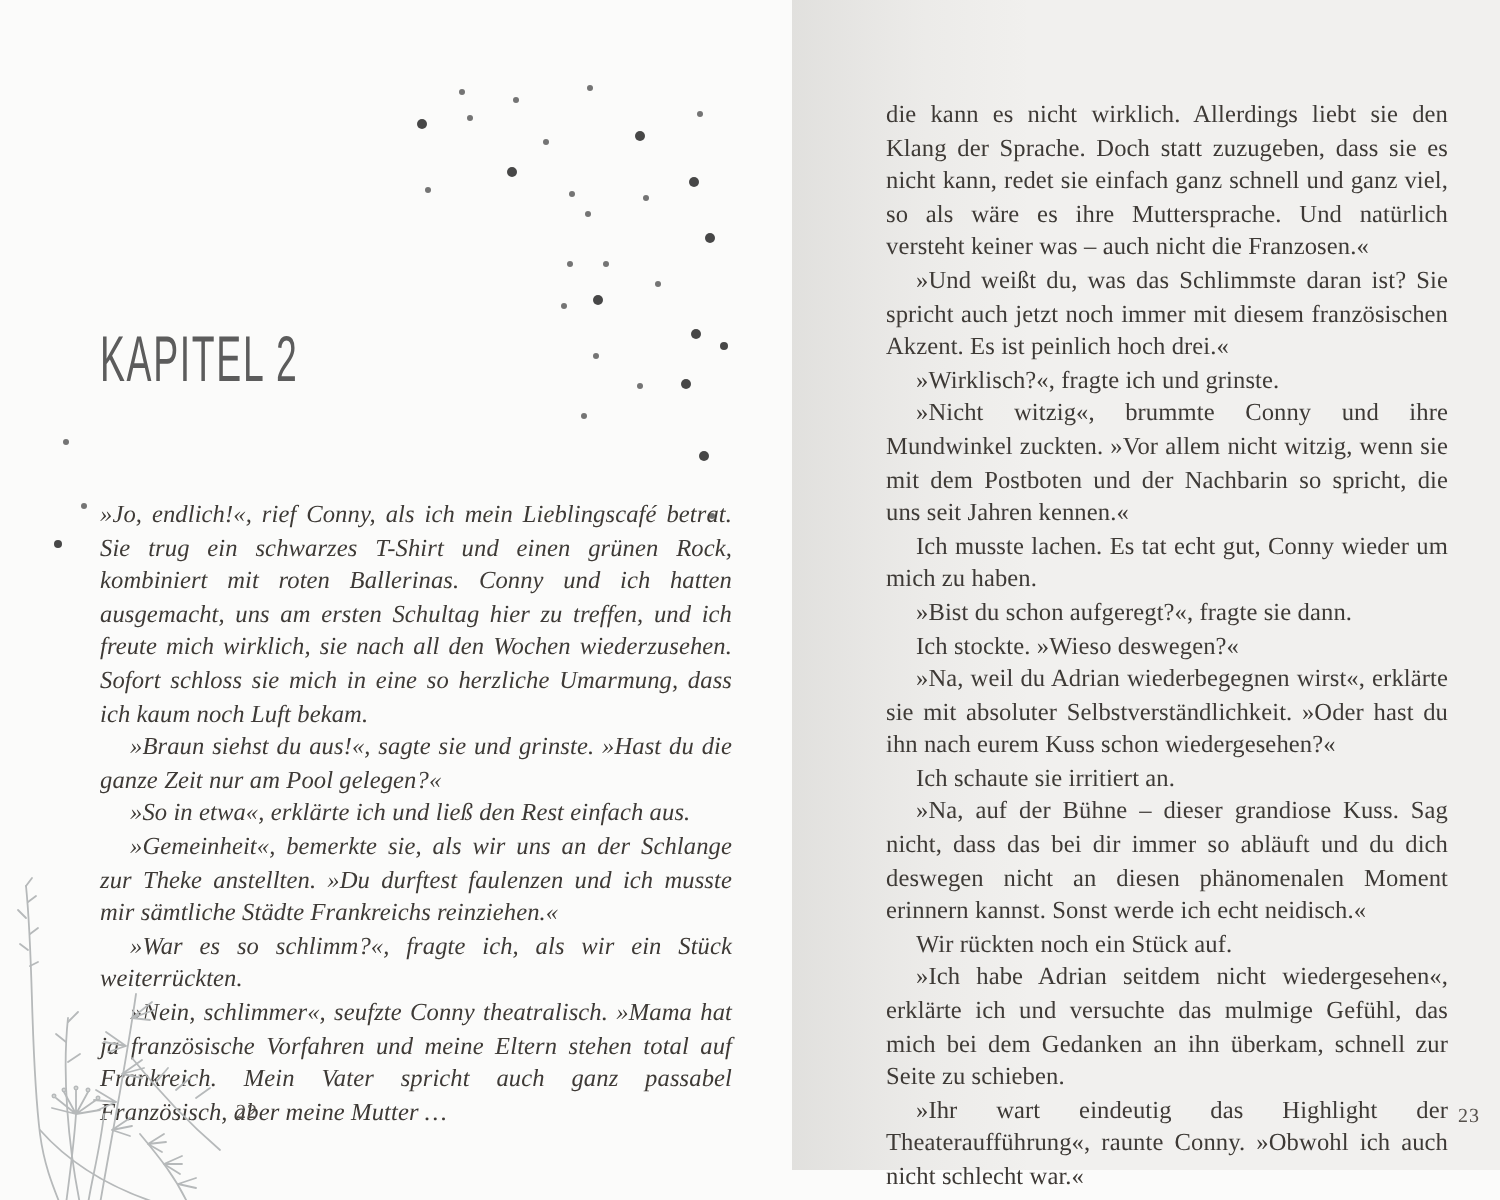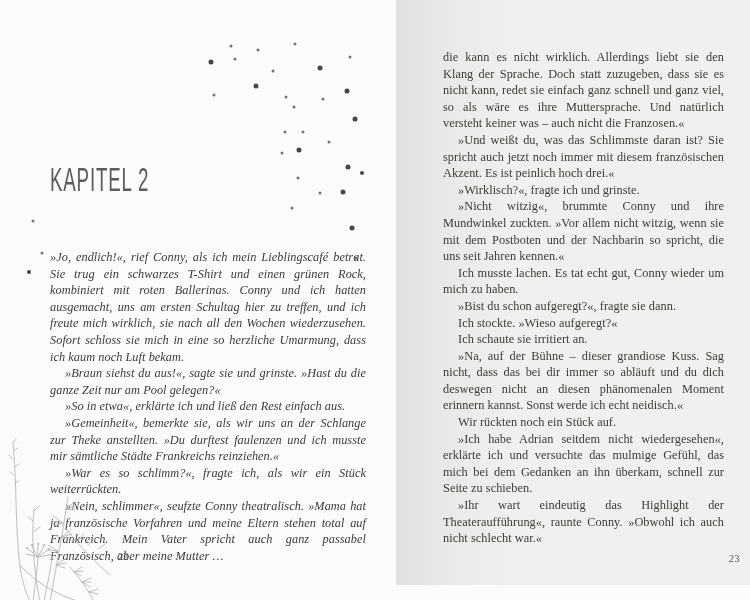--- a/index.html
+++ b/index.html
@@ -135,21 +135,22 @@
   </div>
 
   <div class="page right">
     <div class="text-block right-text" id="right-paragraphs">
         <p class="para">die kann es nicht wirklich. Allerdings liebt sie den Klang der Sprache. Doch statt zuzugeben, dass sie es nicht kann, redet sie einfach ganz schnell und ganz viel, so als wäre es ihre Muttersprache. Und natürlich versteht keiner was – auch nicht die Franzosen.«</p>
         <p class="para indent">»Und weißt du, was das Schlimmste daran ist? Sie spricht auch jetzt noch immer mit diesem französischen Akzent. Es ist peinlich hoch drei.«</p>
         <p class="para indent">»Wirklisch?«, fragte ich und grinste.</p>
         <p class="para indent">»Nicht witzig«, brummte Conny und ihre Mundwinkel zuckten. »Vor allem nicht witzig, wenn sie mit dem Postboten und der Nachbarin so spricht, die uns seit Jahren kennen.«</p>
         <p class="para indent">Ich musste lachen. Es tat echt gut, Conny wieder um mich zu haben.</p>
         <p class="para indent">»Bist du schon aufgeregt?«, fragte sie dann.</p>
-        <p class="para indent">Ich stockte. »Wieso aufgeregt?«</p>
+        <p class="para indent">Ich stockte. »Wieso deswegen?«</p>
+        <p class="para indent">»Na, weil du Adrian wiederbegegnen wirst«, erklärte sie mit absoluter Selbstverständlichkeit. »Oder hast du ihn nach eurem Kuss schon wiedergesehen?«</p>
         <p class="para indent">Ich schaute sie irritiert an.</p>
         <p class="para indent">»Na, auf der Bühne – dieser grandiose Kuss. Sag nicht, dass das bei dir immer so abläuft und du dich deswegen nicht an diesen phänomenalen Moment erinnern kannst. Sonst werde ich echt neidisch.«</p>
         <p class="para indent">Wir rückten noch ein Stück auf.</p>
         <p class="para indent">»Ich habe Adrian seitdem nicht wiedergesehen«, erklärte ich und versuchte das mulmige Gefühl, das mich bei dem Gedanken an ihn überkam, schnell zur Seite zu schieben.</p>
         <p class="para indent">»Ihr wart eindeutig das Highlight der Theateraufführung«, raunte Conny. »Obwohl ich auch nicht schlecht war.«</p>
       </div>
 
     <div class="pagenum right-num">23</div>
   </div>
 

